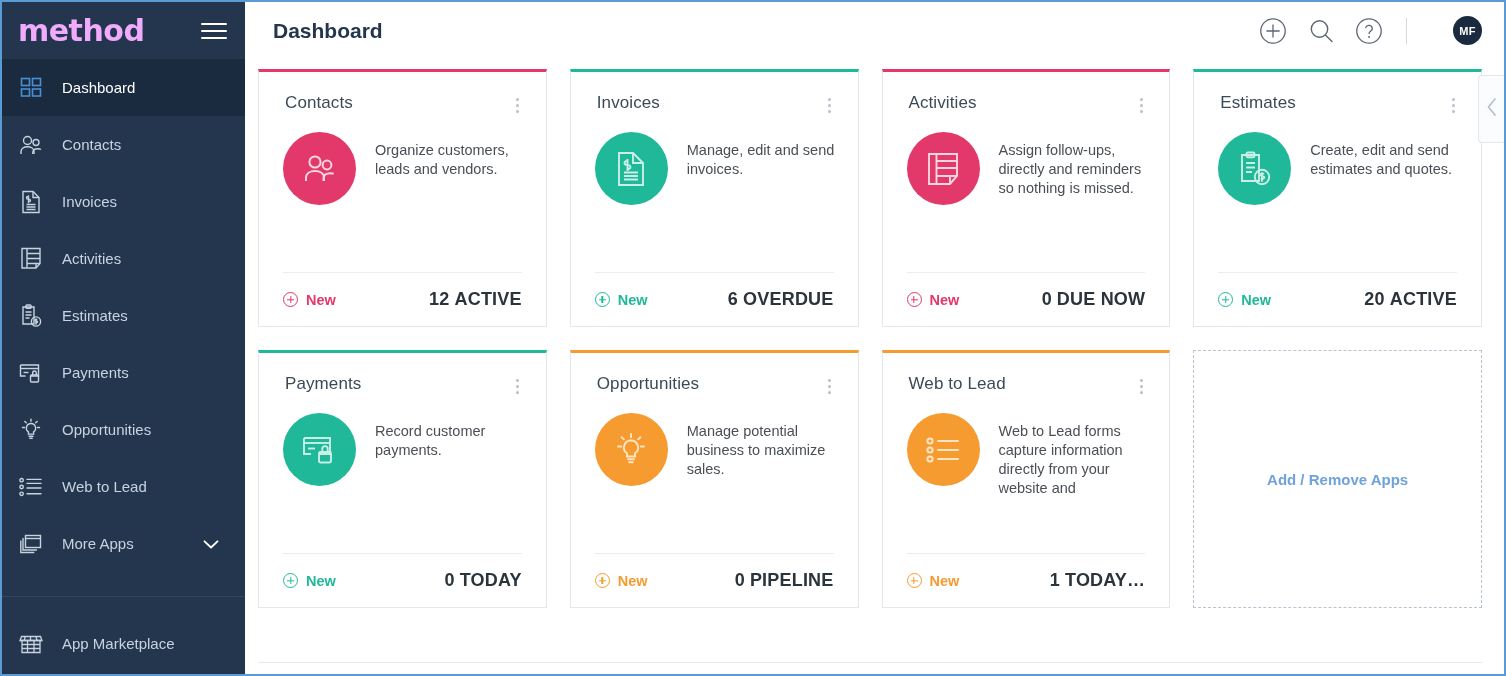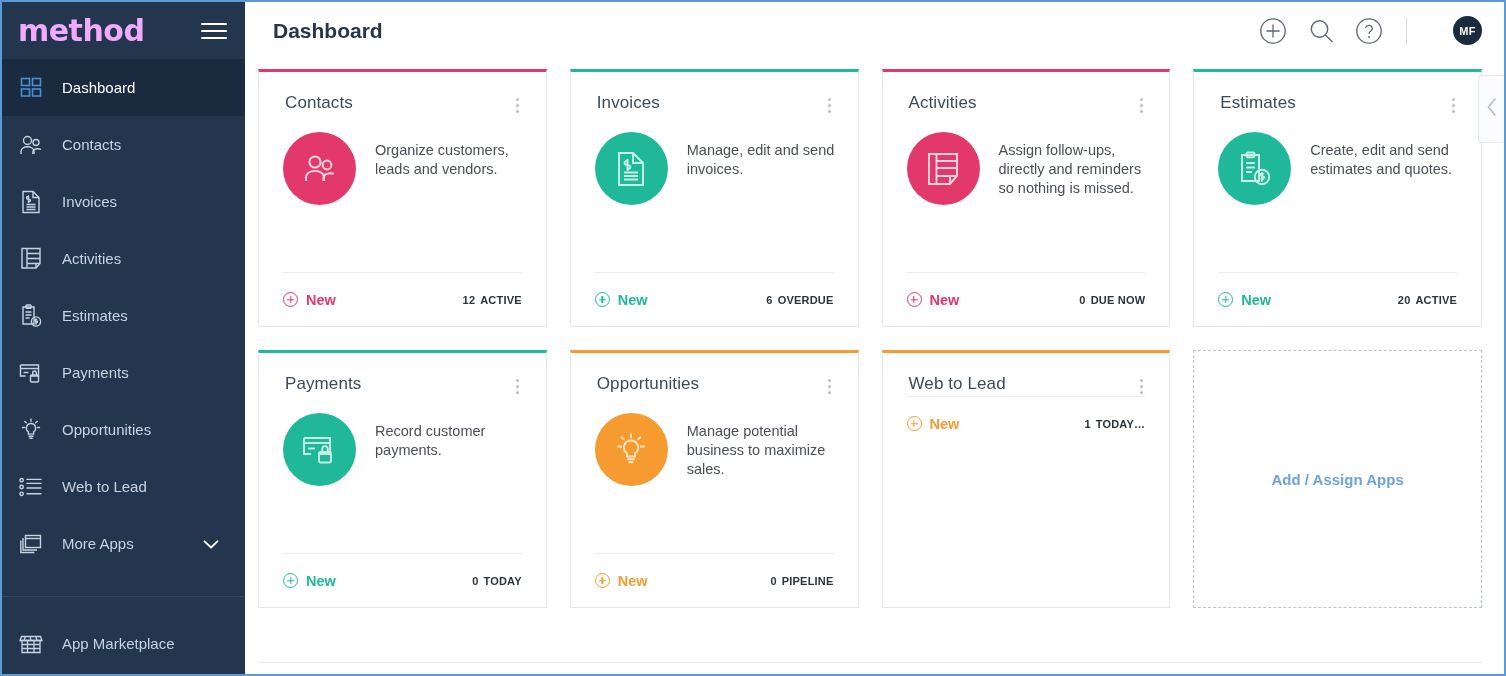--- a/index.html
+++ b/index.html
@@ -223,21 +223,21 @@
   .new-link .plus-circle::after {
     content: ""; position: absolute; background: currentColor;
   }
   .new-link .plus-circle::before {
     left: 50%; top: 3px; bottom: 3px; width: 1.4px; transform: translateX(-50%);
   }
   .new-link .plus-circle::after {
     top: 50%; left: 3px; right: 3px; height: 1.4px; transform: translateY(-50%);
   }
   .stat {
-    font-size: 11px;
+    font-size: 18px;
     color: #2b333b;
     font-weight: 700;
     letter-spacing: 0.2px;
     white-space: nowrap;
   }
   .stat .stat-num { margin-right: 5px; font-weight: 700; }
 
   .addremove {
     border: 1px dashed #b8c4d1;
     height: 258px;
@@ -645,33 +645,44 @@
 
         <div class="card" style="border-top-color:#f59b30">
           <div class="card-head">
             <div class="card-title">Web to Lead</div>
             <div class="kebab">
                 <i></i>
                 <i></i>
                 <i></i>
               </div>
           </div>
+          <div class="card-body">
+            <div class="circle" style="background:#f59b30">
+              <svg width="36" height="28" viewBox="0 0 36 28" fill="none" stroke="#fde4c5" stroke-width="2" stroke-linecap="round">
+                <circle cx="5" cy="5" r="2.6"></circle>
+                  <circle cx="5" cy="14" r="2.6"></circle>
+                  <circle cx="5" cy="23" r="2.6"></circle>
+                <path d="M13 5h20M13 14h20M13 23h20"></path>
+              </svg>
+            </div>
+            <div class="card-desc">Web to Lead forms capture information directly from your website and</div>
+          </div>
           <div class="card-foot">
             <div class="new-link" style="color:#f59b30">
               <span class="plus-circle"></span>
               <span>New</span>
             </div>
             <div class="stat">
               <span class="stat-num">1</span><span>TODAY…</span>
             </div>
           </div>
         </div>
 
         <div class="addremove">
-          <span>Add / Assign Apps</span>
+          <span>Add / Remove Apps</span>
         </div>
 
       </div>
 
       <div class="content-rule"></div>
     </section>
 
     <div class="collapse-handle">
       <span>
         <svg width="12" height="20" viewBox="0 0 12 20" fill="none" stroke="#b9c2cb" stroke-width="1.8" stroke-linecap="round" stroke-linejoin="round">

